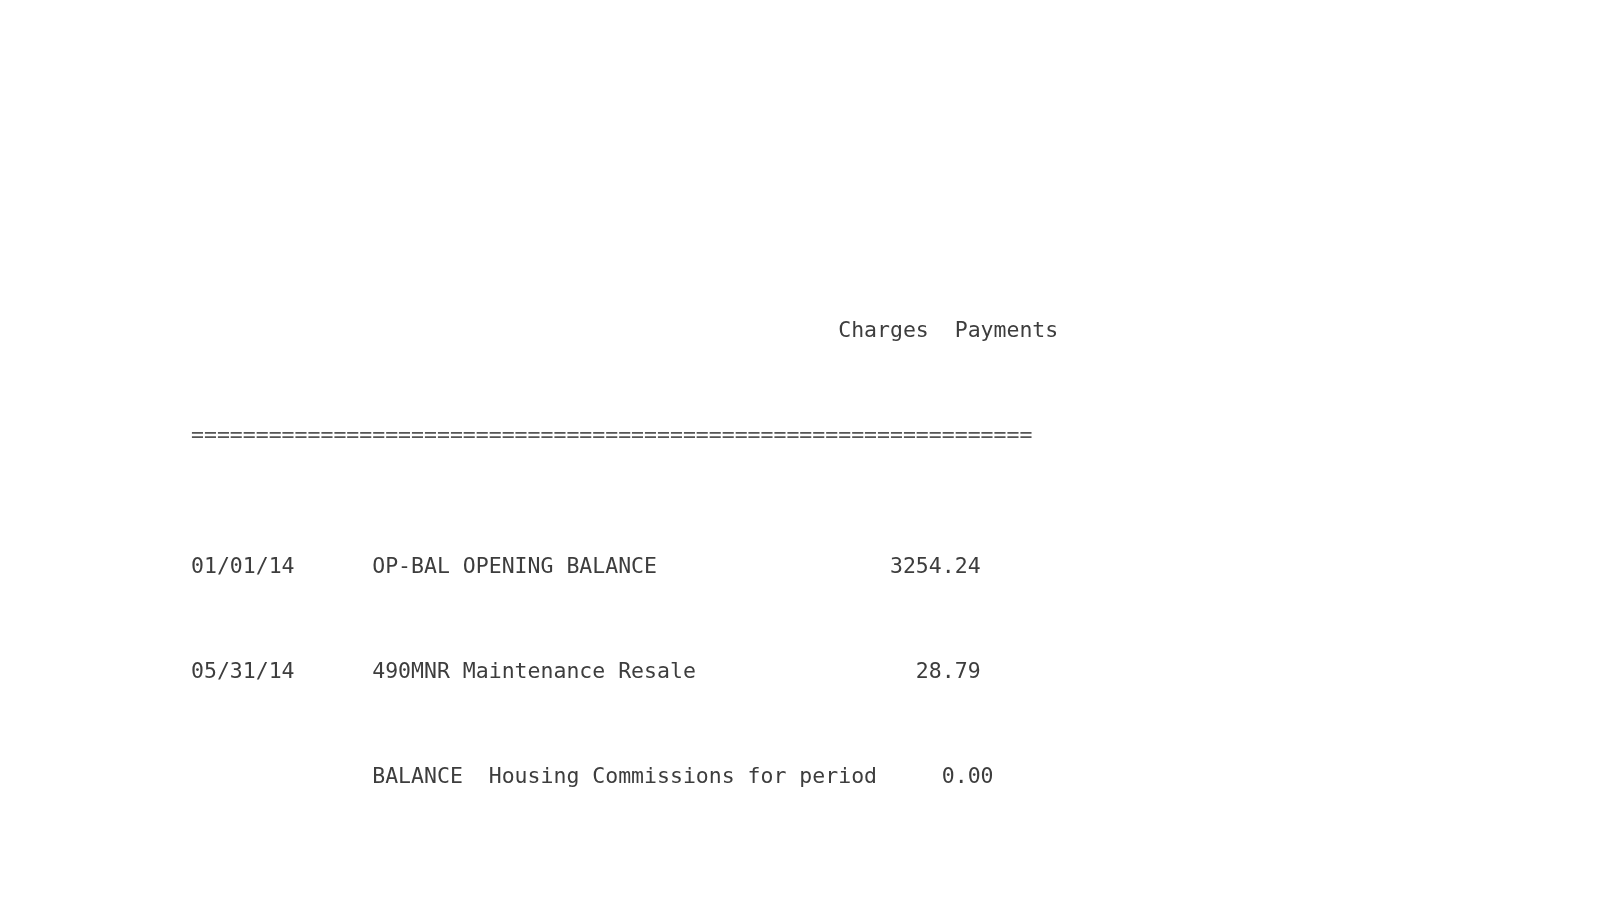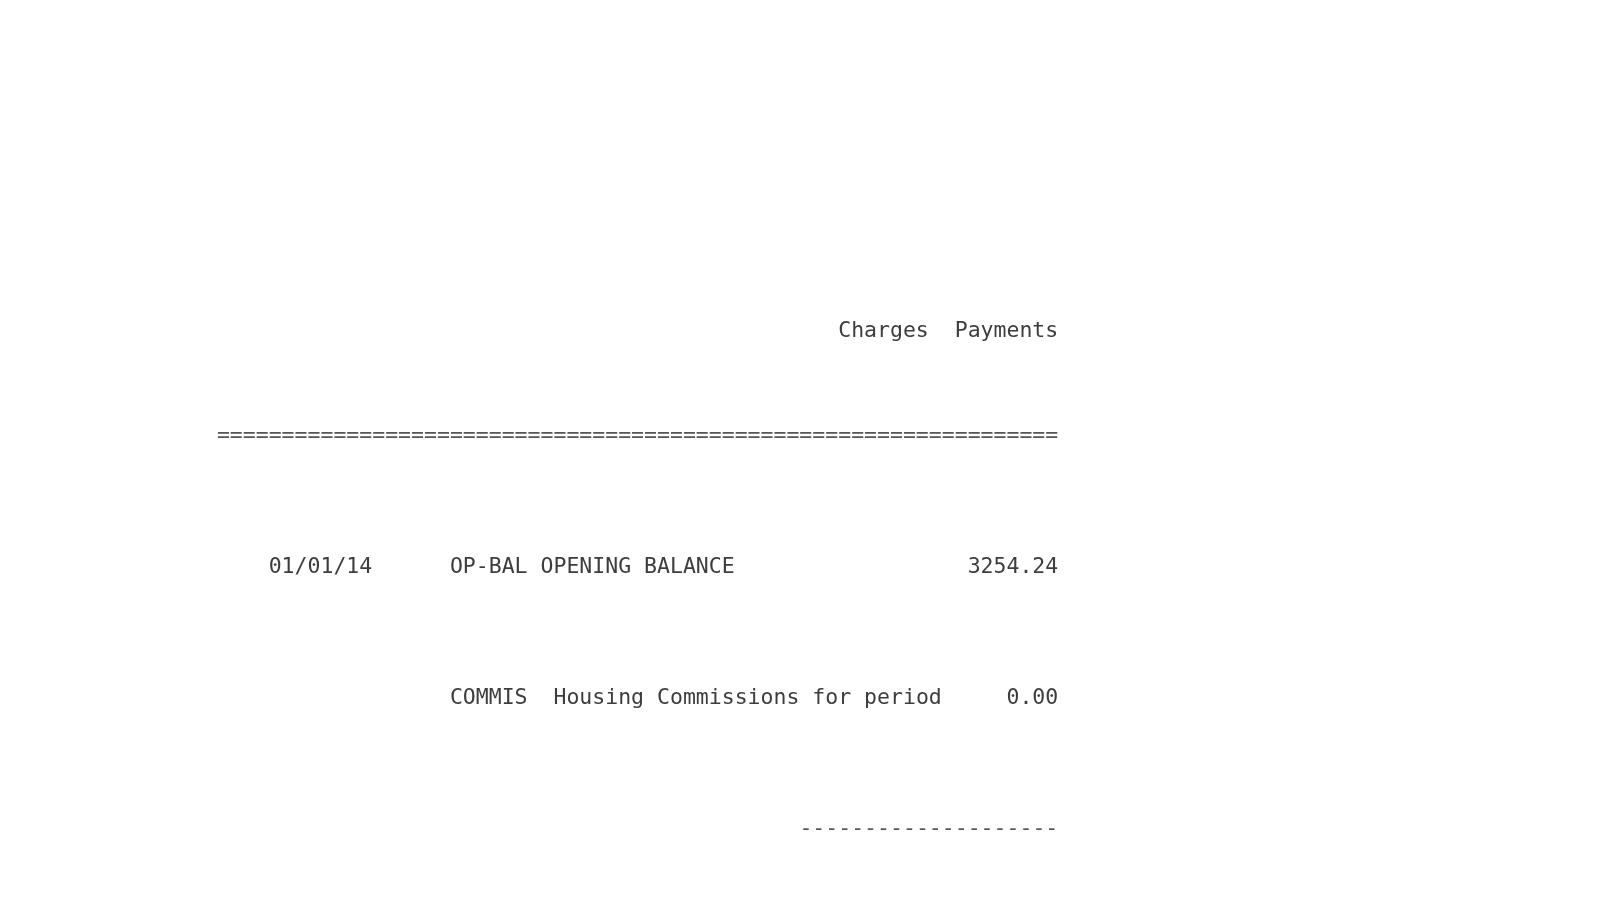--- a/index.html
+++ b/index.html
@@ -24,21 +24,20 @@
     line-height: 26.2px;
     color: #3d3d3d;
     white-space: pre;
     letter-spacing: 0px;
     -webkit-font-smoothing: antialiased;
   }
 
   .line {
     white-space: pre;
     height: 26.2px;
-    text-align: right;
   }
 
   
   .pad-top      { height: 134px; }
 
   .rule {
     color: #555555;
   }
 </style>
 </head>
@@ -49,22 +48,23 @@
   <div class="pad-top"></div>
 
   
   <div class="line"><span>                                                  Charges  Payments</span></div>
 
   <div class="line rule"><span>=================================================================</span></div>
 
   
   <div class="line"><span>01/01/14      OP-BAL OPENING BALANCE                  3254.24</span></div>
 
+  <div class="line"><span>05/31/14      490MNR Maintenance Resale                 28.79</span></div>
 
-  <div class="line"><span>              COMMIS  Housing Commissions for period     0.00</span></div>
+  <div class="line"><span>              BALANCE  Housing Commissions for period     0.00</span></div>
 
   
   <div class="line rule"><span>                                            --------------------</span></div>
 
   
 
   
 
   
 

